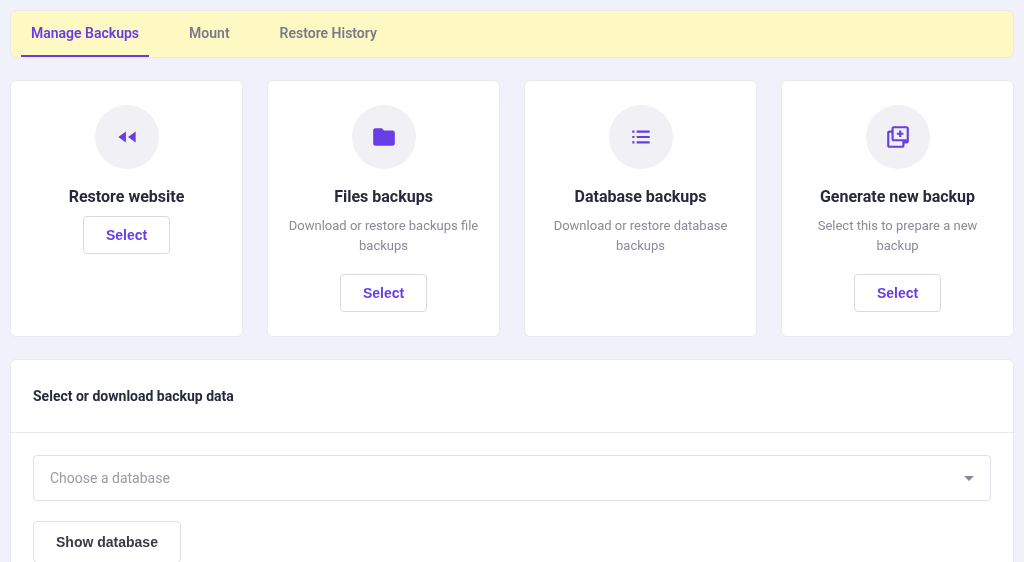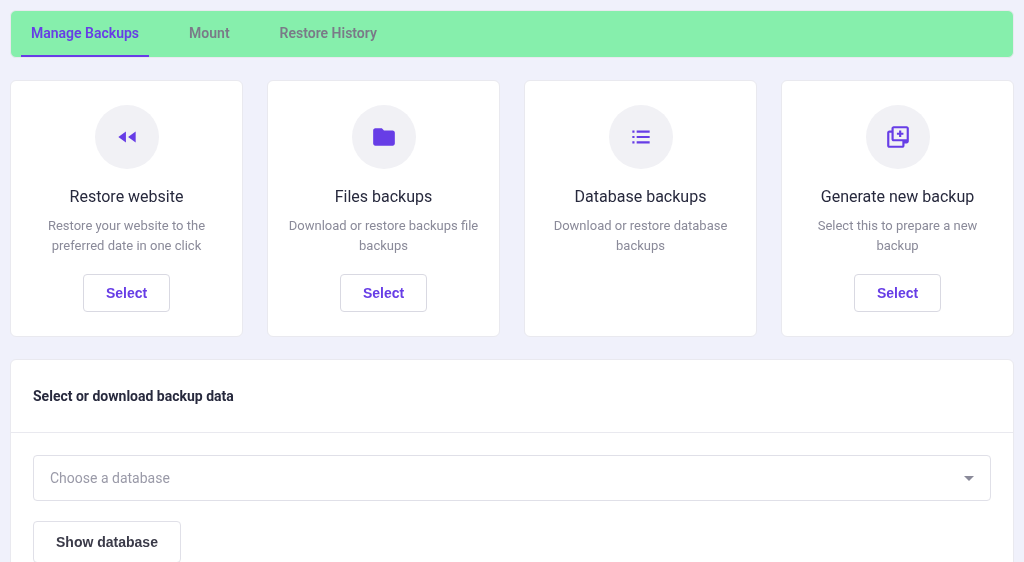--- a/index.html
+++ b/index.html
@@ -5,21 +5,21 @@
   * { box-sizing: border-box; margin: 0; padding: 0; }
   body {
     font-family: -apple-system, BlinkMacSystemFont, "Segoe UI", Roboto, Arial, sans-serif;
     background: #f0f1fb;
     width: 1024px;
     height: 562px;
     padding: 10px;
     overflow: hidden;
   }
   .tab-panel {
-    background: #86efac;
+    background: #fef9c3;
     border: 1px solid #e9e9ef;
     border-radius: 6px;
     padding: 0 10px;
     display: flex;
     gap: 30px;
   }
   .tab {
     padding: 14px 10px 14px 10px;
     font-size: 14px;
     color: #7a7a88;
@@ -53,21 +53,21 @@
     border-radius: 50%;
     background: #f1f1f5;
     display: flex;
     align-items: center;
     justify-content: center;
     margin-bottom: 18px;
   }
   .icon-circle svg { width: 26px; height: 26px; fill: #673de6; }
   .card-title {
     font-size: 16px;
-    font-weight: 400;
+    font-weight: 700;
     color: #27293d;
     margin-bottom: 10px;
   }
   .card-desc {
     font-size: 13px;
     color: #8a8a99;
     line-height: 1.5;
     margin-bottom: 18px;
     min-height: 40px;
   }
@@ -144,21 +144,20 @@
 
 <div class="cards-row">
 
   <div class="card">
     <div class="icon-circle">
       <svg viewBox="0 0 24 24">
           <path d="M11 7v10L4 12l7-5zm9 0v10l-7-5 7-5z"></path>
         </svg>
     </div>
     <div class="card-title">Restore website</div>
-    <div class="card-desc">Restore your website to the preferred date in one click</div>
     <button class="btn">Select</button>
   </div>
 
   <div class="card">
     <div class="icon-circle">
       <svg viewBox="0 0 24 24">
           <path d="M10 4H4c-1.1 0-2 .9-2 2v12c0 1.1.9 2 2 2h16c1.1 0 2-.9 2-2V8c0-1.1-.9-2-2-2h-8l-2-2z"></path>
         </svg>
     </div>
     <div class="card-title">Files backups</div>

